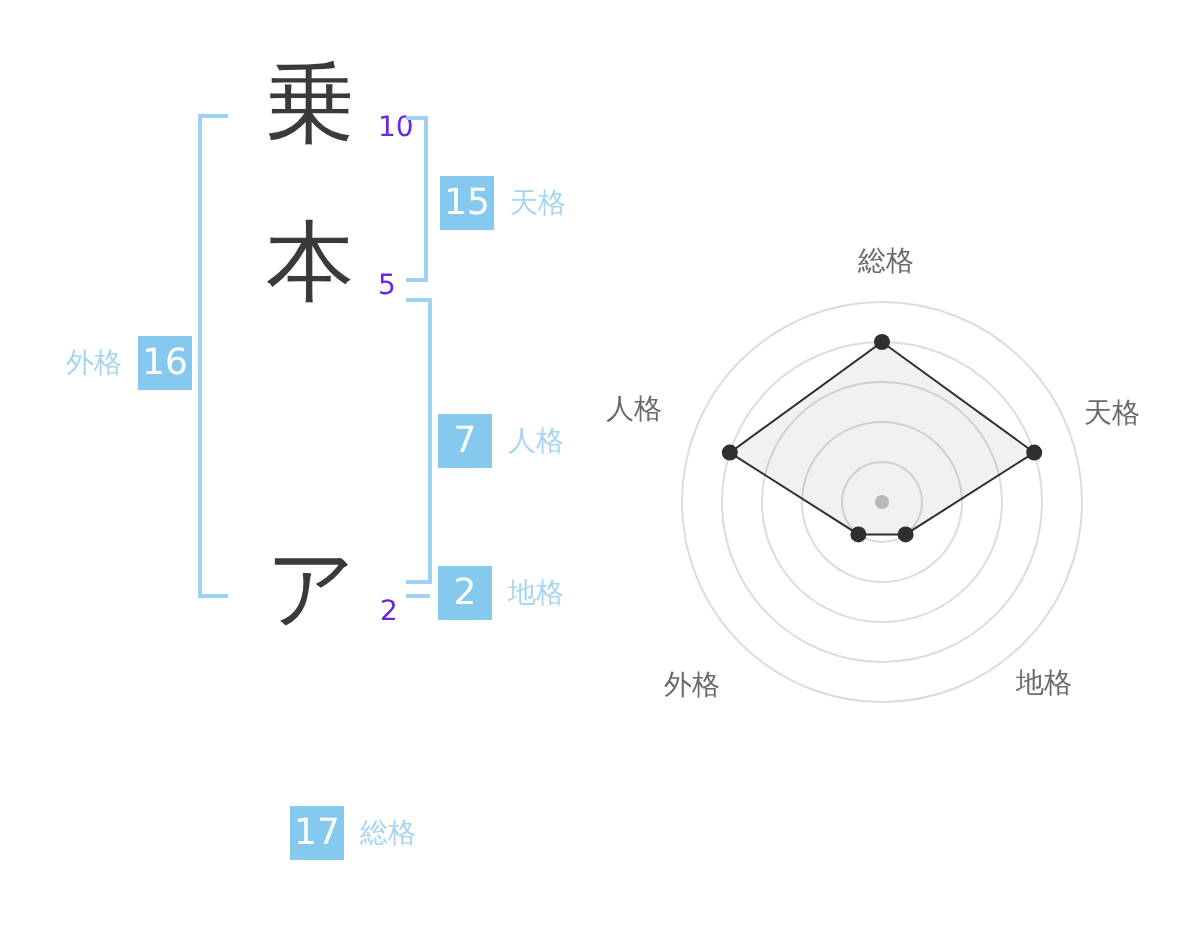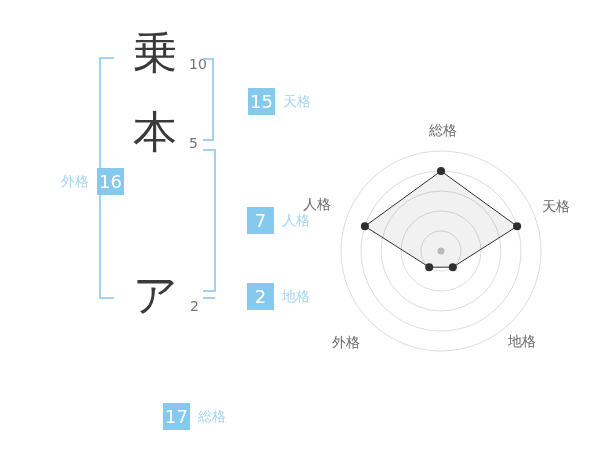--- a/index.html
+++ b/index.html
@@ -21,21 +21,21 @@
     display: flex;
     align-items: flex-end;
   }
   .name-char .char {
     font-size: 44px;
     line-height: 1;
     color: #3a3a3a;
   }
   .name-char .strokes {
     font-size: 14px;
-    color: #737373;
+    color: #6d28d9;
     margin-left: 12px;
     margin-bottom: 3px;
   }
   
   .bracket { position: absolute; }
   .bracket-left {
     left: 99px; top: 57px; width: 13px; height: 238px;
     border-left: 2px solid var(--bracket-blue);
     border-top: 2px solid var(--bracket-blue);
     border-bottom: 2px solid var(--bracket-blue);
@@ -55,21 +55,20 @@
   .tick-chikaku {
     left: 203px; top: 297px; width: 12px; height: 2px;
     background: var(--bracket-blue);
   }
   
   .badge {
     position: absolute;
     display: flex;
     align-items: center;
     gap: 8px;
-    margin-left: 28px;
   }
   .badge-num {
     width: 27px; height: 27px;
     background: var(--badge-blue);
     color: #ffffff;
     font-size: 18px;
     display: flex;
     align-items: center;
     justify-content: center;
     flex: 0 0 auto;
@@ -122,21 +121,21 @@
   <div class="badge" style="left:219px;top:207px">
     <span class="badge-num">7</span>
     <span class="badge-label">人格</span>
   </div>
 
   <div class="badge" style="left:219px;top:283px">
     <span class="badge-num">2</span>
     <span class="badge-label">地格</span>
   </div>
 
-  <div class="badge" style="left:135px;top:403px">
+  <div class="badge" style="left:145px;top:403px">
     <span class="badge-num">17</span>
     <span class="badge-label">総格</span>
   </div>
 
   <div class="radar-wrap">
     <svg width="290" height="260" viewBox="0 0 290 260" xmlns="http://www.w3.org/2000/svg">
         <circle cx="146" cy="146" r="20.0" fill="none" stroke="#dcdcdc" stroke-width="1"></circle>
         <circle cx="146" cy="146" r="40.0" fill="none" stroke="#dcdcdc" stroke-width="1"></circle>
         <circle cx="146" cy="146" r="60.0" fill="none" stroke="#dcdcdc" stroke-width="1"></circle>
         <circle cx="146" cy="146" r="80.0" fill="none" stroke="#dcdcdc" stroke-width="1"></circle>

